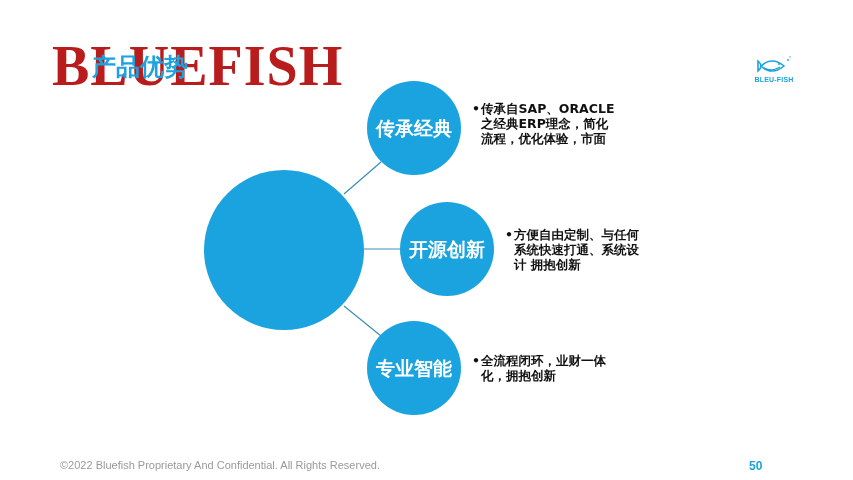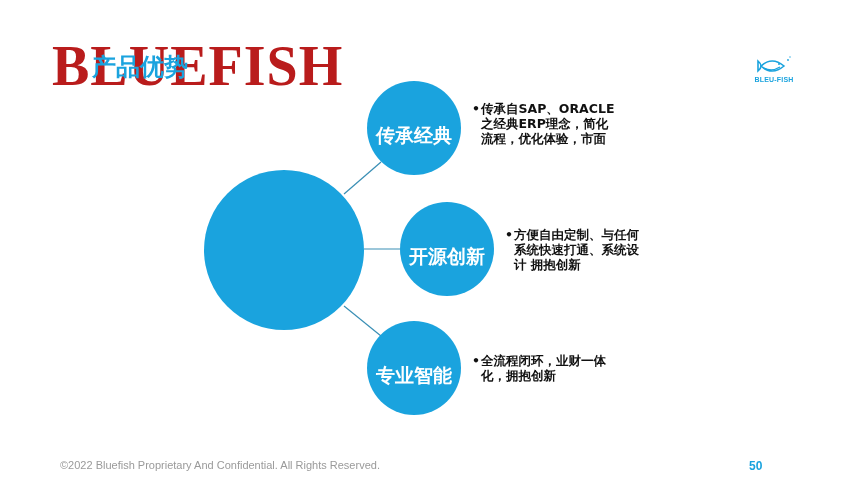--- a/index.html
+++ b/index.html
@@ -5,21 +5,21 @@
   html, body { margin:0; padding:0; }
   body { width:853px; height:480px; background:#ffffff; position:relative; overflow:hidden;
          font-family:"DejaVu Sans", "Liberation Sans", sans-serif; }
   .watermark { position:absolute; left:52px; top:38px; font-family:Liberation Serif, serif;
                font-size:56px; font-weight:bold; color:#b91c1c; letter-spacing:1px; line-height:1; }
   .title { position:absolute; left:60px; top:55px; font-size:24px; font-weight:bold; color:#1aa3de; line-height:1;margin-left:32px; }
   .logo { position:absolute; left:752px; top:54px; width:44px; height:32px; }
   .logo-text { position:absolute; left:0; top:22px; width:44px; text-align:center;
                font-family:"Liberation Sans", sans-serif; font-size:7px; font-weight:bold; color:#1aa3de; letter-spacing:0.2px; }
   svg.diagram { position:absolute; left:0; top:0; }
-  .circle-label { position:absolute; color:#ffffff; font-size:19px; font-weight:bold; white-space:nowrap; transform:translate(-50%,-50%);margin-top:7px; }
+  .circle-label { position:absolute; color:#ffffff; font-size:19px; font-weight:bold; white-space:nowrap; transform:translate(-50%,-50%); }
   .desc { position:absolute; font-size:12.5px; line-height:15px; color:#111; font-weight:bold; }
   .desc .bullet { position:absolute; left:-9px; top:0; font-weight:bold; }
   .footer { position:absolute; left:60px; top:459px; font-family:"Liberation Sans", sans-serif; font-size:11px; color:#9a9a9a; }
   .page-num { position:absolute; left:749px; top:459px; font-family:"Liberation Sans", sans-serif; font-size:12px; font-weight:bold; color:#1aa3de; }
 </style>
 </head>
 <body>
 
 <div class="watermark">BLUEFISH</div>
 <div class="title">产品优势</div>

